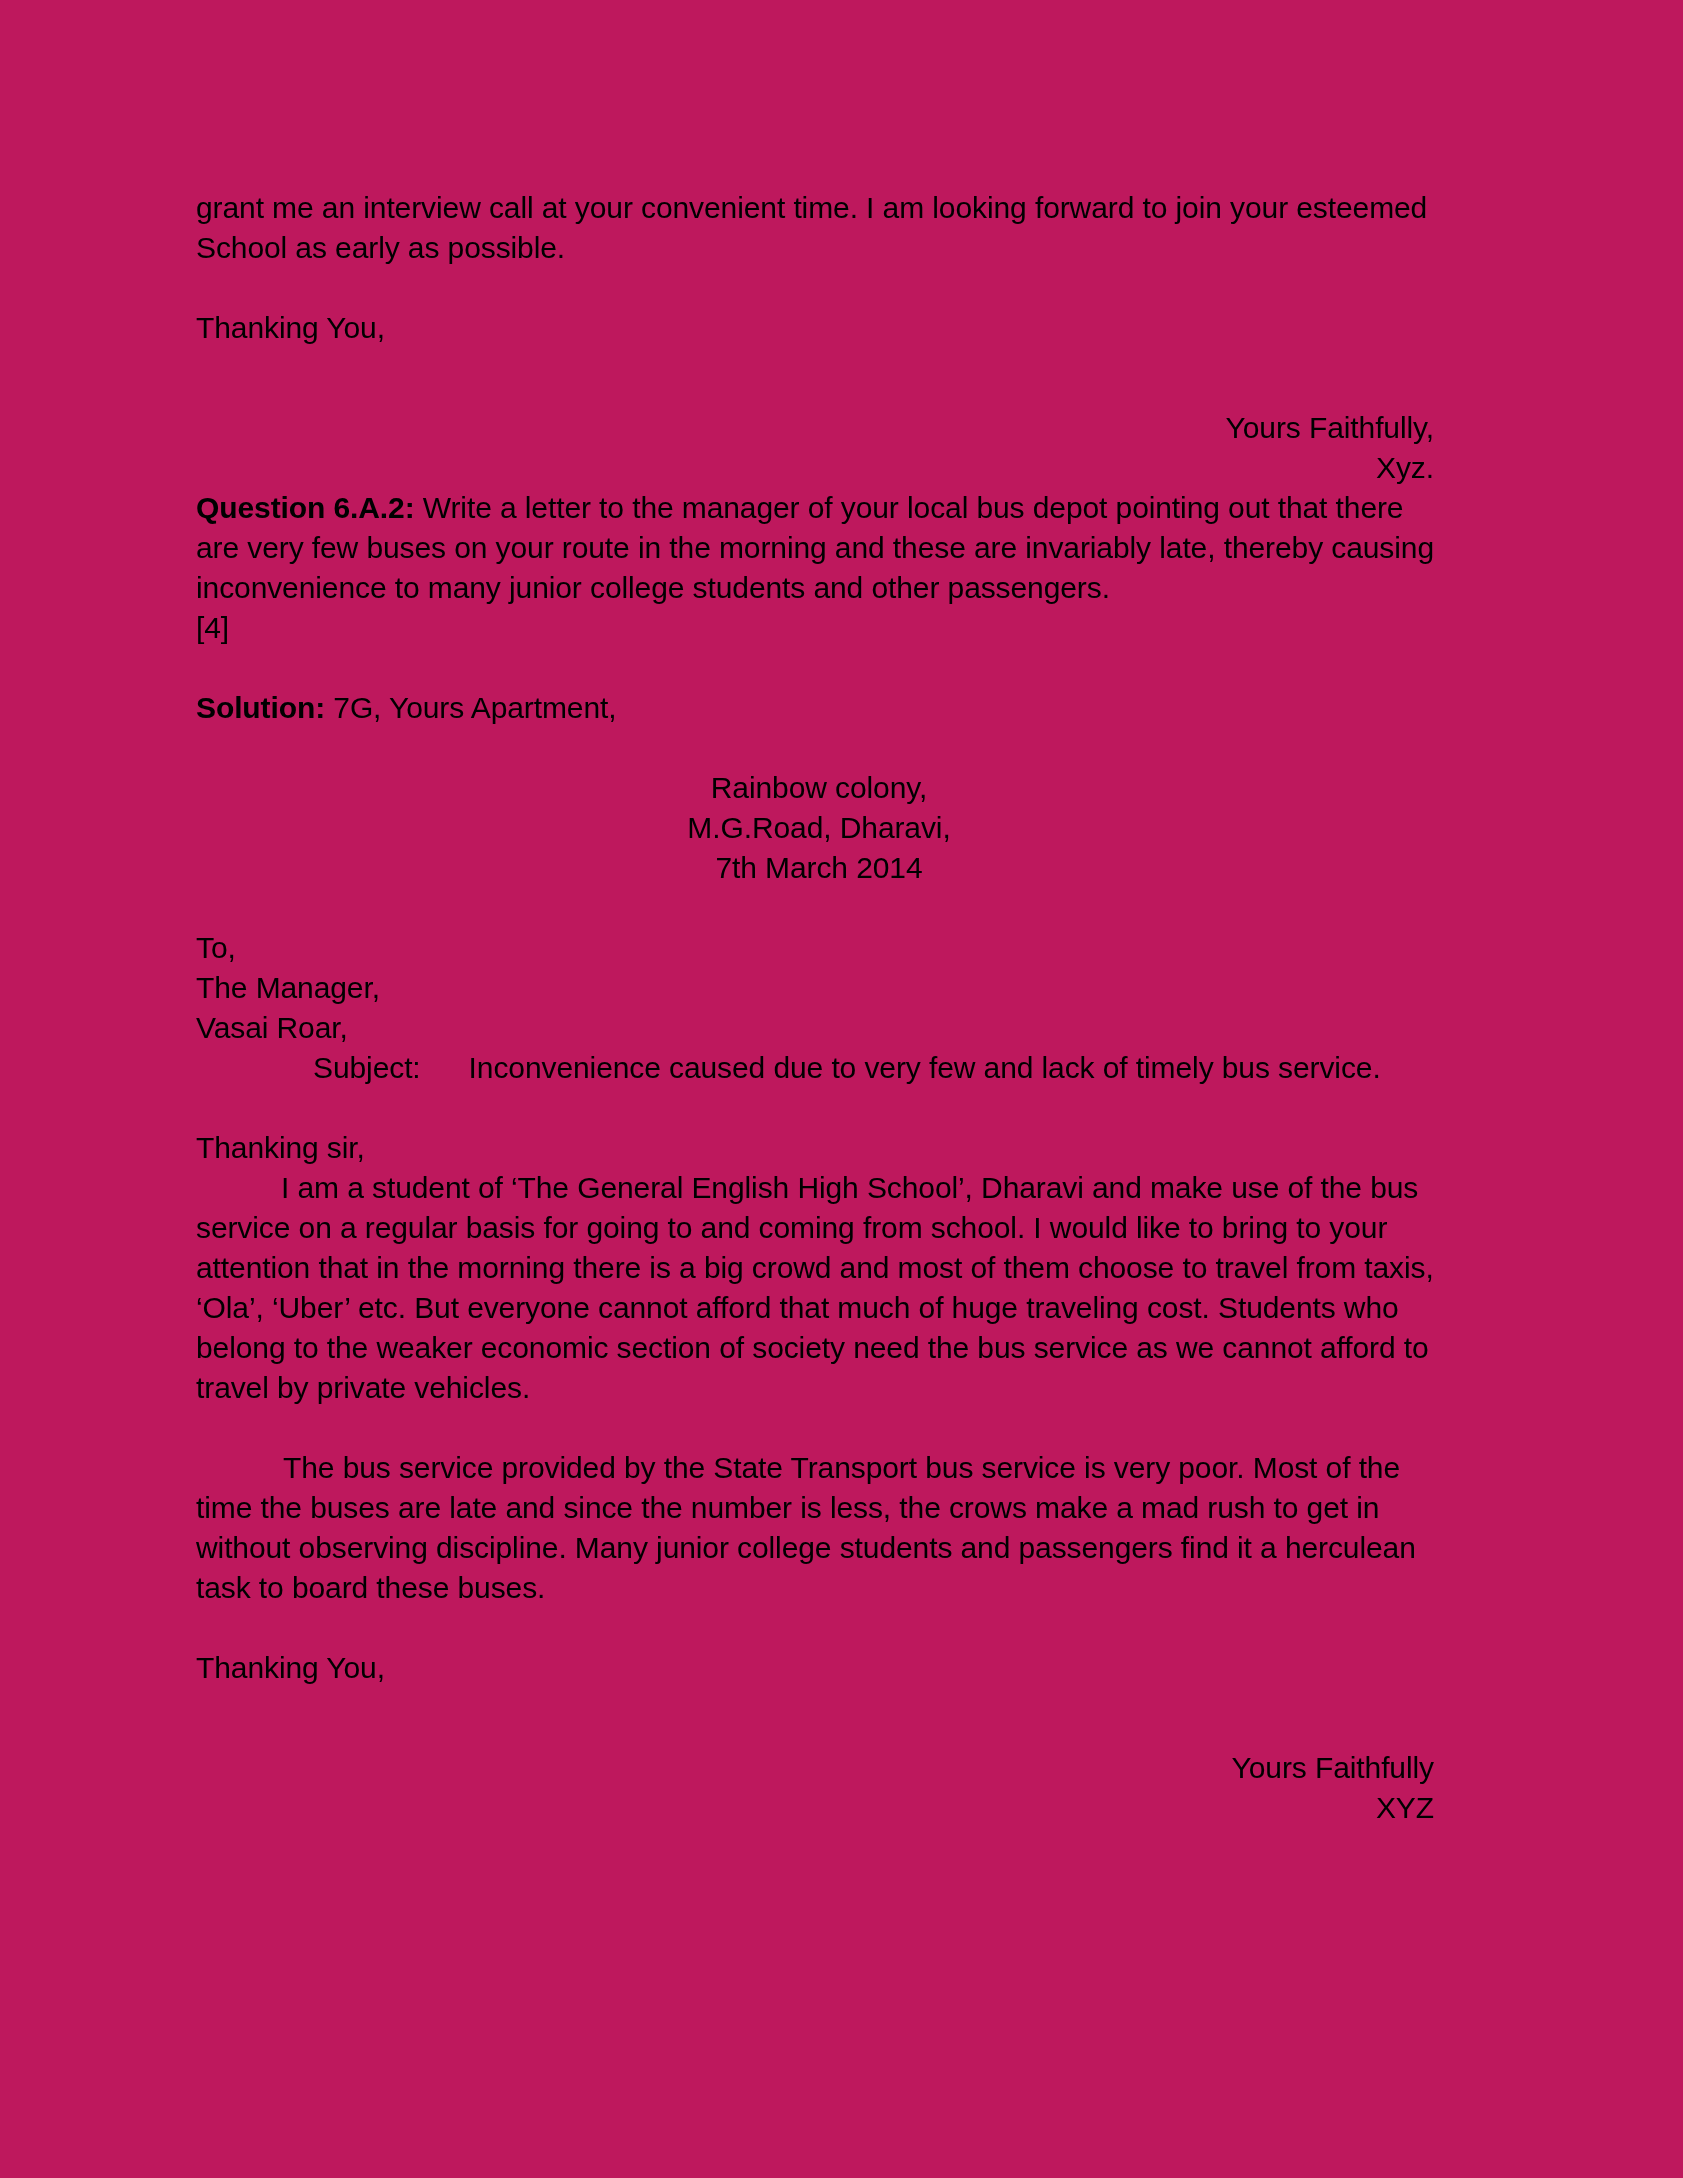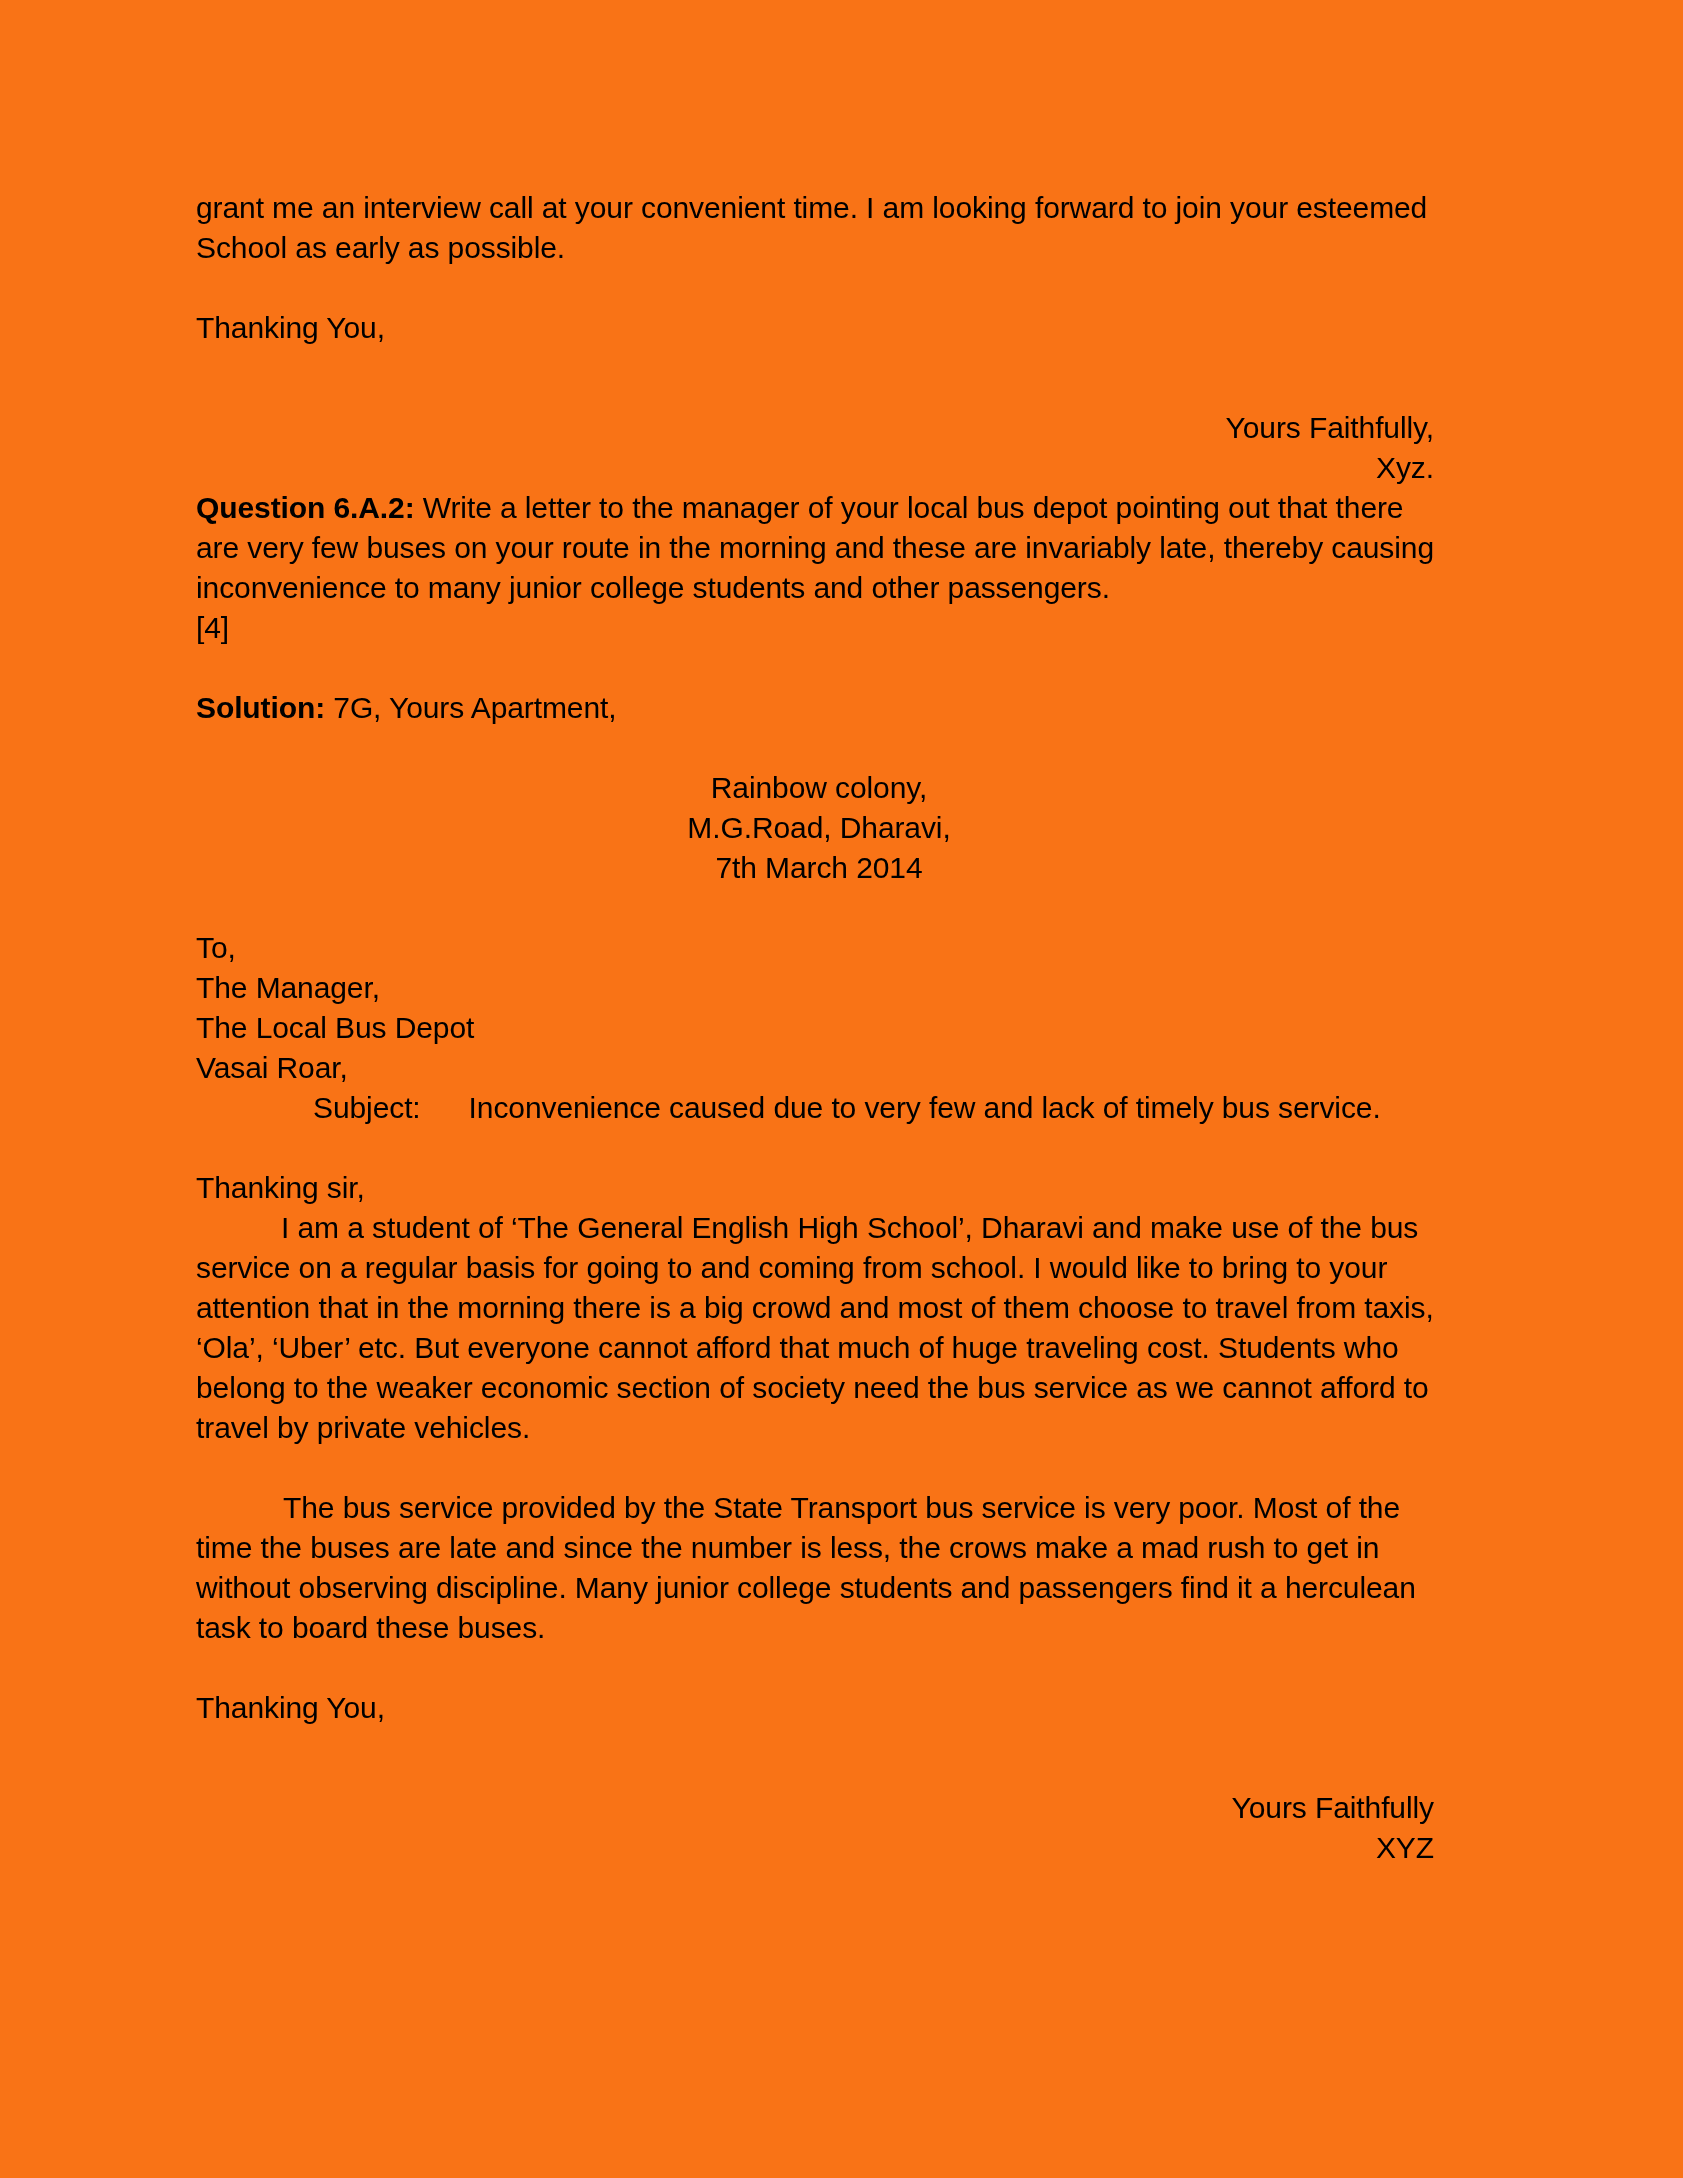--- a/index.html
+++ b/index.html
@@ -11,21 +11,21 @@
     width: 1683px;
     height: 2178px;
     font-family: "Liberation Sans", sans-serif;
     color: #000000;
     -webkit-font-smoothing: antialiased;
   }
   .page {
     position: relative;
     width: 1683px;
     height: 2178px;
-    background: #f97316;
+    background: #be185d;
     box-sizing: border-box;
     padding: 188px 248px 0 196px;
   }
   .doc {
     width: 1238px;
     font-size: 30px;
     line-height: 40px;
     letter-spacing: -0.1px;
   }
   .para {
@@ -82,21 +82,20 @@
     <div class="blank"></div>
 
     <p class="para addr">Rainbow colony,</p>
     <p class="para addr">M.G.Road, Dharavi,</p>
     <p class="para addr">7th March 2014</p>
 
     <div class="blank"></div>
 
     <p class="para">To,</p>
     <p class="para">The Manager,</p>
-    <p class="para">The Local Bus Depot</p>
     <p class="para">Vasai Roar,</p>
 
     <p class="para"><span class="tab1"></span><span>Subject:</span><span class="tab-sub"></span><span>Inconvenience caused due to very few and lack of timely bus service.</span></p>
 
     <div class="blank"></div>
 
     <p class="para">Thanking sir,</p>
 
     <p class="para"><span class="tab-para"></span><span>I am a student of ‘The General English High School’, Dharavi and make use of the bus service on a regular basis for going to and coming from school. I would like to bring to your attention that in the morning there is a big crowd and most of them choose to travel from taxis,  ‘Ola’,  ‘Uber’ etc. But everyone cannot afford that much of huge traveling cost. Students who belong to the weaker economic section of society need the bus service as we cannot afford to travel by private vehicles.</span></p>
 

